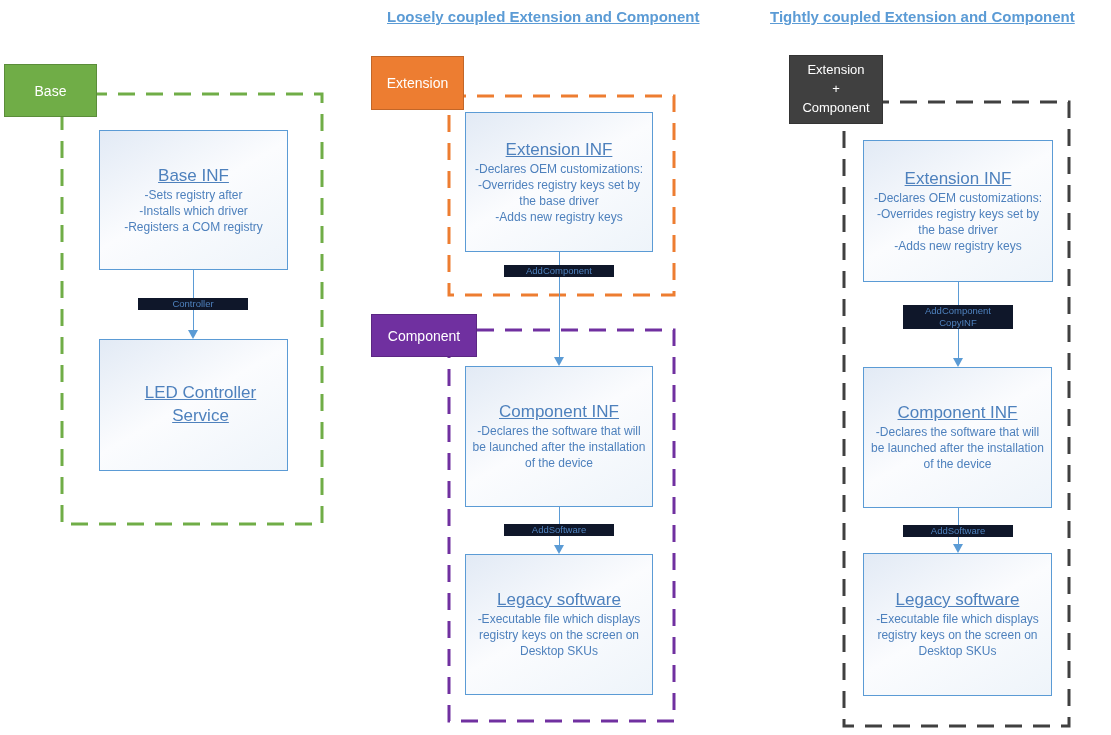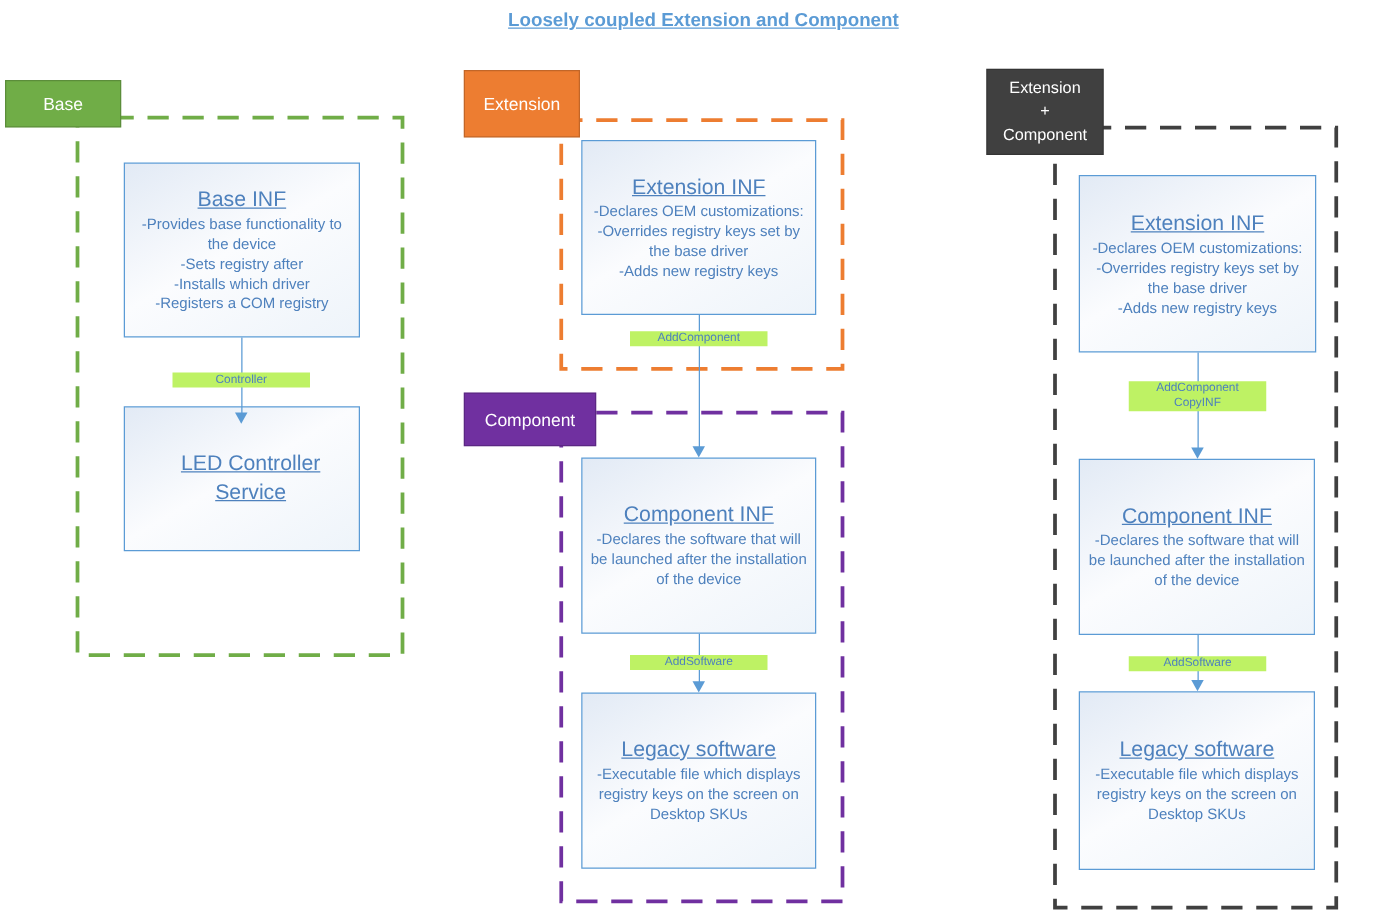--- a/index.html
+++ b/index.html
@@ -2,21 +2,21 @@
 <html style="--heading-blue: #5B9BD5; --blue-border: #5B9BD5; --blue-line: #5B9BD5; --blue-text: #4E81BD; --green: #70AD47; --orange: #ED7D31; --purple: #7030A0; --dark-gray: #404040;"><head>
 <meta charset="utf-8">
 <style>
   html,body { margin:0; padding:0; background:#ffffff; }
   #canvas {
     position:relative; width:1111px; height:735px; overflow:hidden;
     font-family:"Liberation Sans", sans-serif; background:#ffffff;
   }
 
   .heading {
-    position:absolute; text-align:right; font-size:15px; font-weight:bold;
+    position:absolute; text-align:left; font-size:15px; font-weight:bold;
     color:var(--heading-blue); text-decoration:underline; white-space:nowrap;
   }
 
   svg.dash { position:absolute; overflow:visible; }
   svg.dash rect { fill:none; stroke-width:3; stroke-dasharray:17 11; }
   rect.green  { stroke:var(--green); }
   rect.orange { stroke:var(--orange); }
   rect.purple { stroke:var(--purple); }
   rect.gray   { stroke:var(--dark-gray); }
 
@@ -41,59 +41,59 @@
   .node .bullet { font-size:12px; line-height:1.33; }
 
   .conn { position:absolute; width:1px; background:var(--blue-line); }
   .ahead {
     position:absolute; width:0; height:0;
     border-left:5px solid transparent; border-right:5px solid transparent;
     border-top:9px solid var(--blue-line);
   }
   .alabel {
     position:absolute; width:110px; text-align:center; font-size:9.5px;
-    color:var(--blue-text); background:#bef264; line-height:1.25; white-space:pre-line;
+    color:var(--blue-text); background:#0f172a; line-height:1.25; white-space:pre-line;
   }
 </style>
 </head>
 <body>
 
 <div id="canvas">
 
   <div class="heading" style="left:387px; top:8px; width:332px;">Loosely coupled Extension and Component</div>
+  <div class="heading" style="left:770px; top:8px; width:332px;">Tightly coupled Extension and Component</div>
 
   <svg class="dash" style="left:60px; top:92px;" width="264" height="434">
     <rect class="green" x="2" y="2" width="260" height="430"></rect>
   </svg>
   <svg class="dash" style="left:447px; top:94px;" width="229" height="203">
     <rect class="orange" x="2" y="2" width="225" height="199"></rect>
   </svg>
   <svg class="dash" style="left:447px; top:328px;" width="229" height="395">
     <rect class="purple" x="2" y="2" width="225" height="391"></rect>
   </svg>
   <svg class="dash" style="left:842px; top:100px;" width="229" height="628">
     <rect class="gray" x="2" y="2" width="225" height="624"></rect>
   </svg>
 
-  <div class="tag green" style="left:4px; top:64px; width:93px; height:38px;text-align:center;">Base</div>
+  <div class="tag green" style="left:4px; top:64px; width:93px; height:53px;text-align:center;">Base</div>
   <div class="tag orange" style="left:371px; top:56px; width:93px; height:54px;">Extension</div>
   <div class="tag purple" style="left:371px; top:314px; width:106px; height:43px;">Component</div>
   <div class="tag dark" style="left:789px; top:55px; width:94px; height:69px;">Extension
 +
 Component</div>
 
   <div class="node" style="left:99px; top:130px; width:189px; height:140px;">
     <div class="title">Base INF</div>
-    <div class="bullet">-Provides base functionality to the device</div>
     <div class="bullet">-Sets registry after</div>
     <div class="bullet">-Installs which driver</div>
     <div class="bullet">-Registers a COM registry</div>
   </div>
 
-  <div class="node" style="left:99px; top:325px; width:189px; height:116px;padding-left:20px;">
+  <div class="node" style="left:99px; top:339px; width:189px; height:132px;padding-left:20px;">
     <div class="title">LED Controller Service</div>
   </div>
 
   <div class="node" style="left:465px; top:112px; width:188px; height:140px;">
     <div class="title">Extension INF</div>
     <div class="bullet">-Declares OEM customizations:</div>
     <div class="bullet">-Overrides registry keys set by the base driver</div>
     <div class="bullet">-Adds new registry keys</div>
   </div>
 

